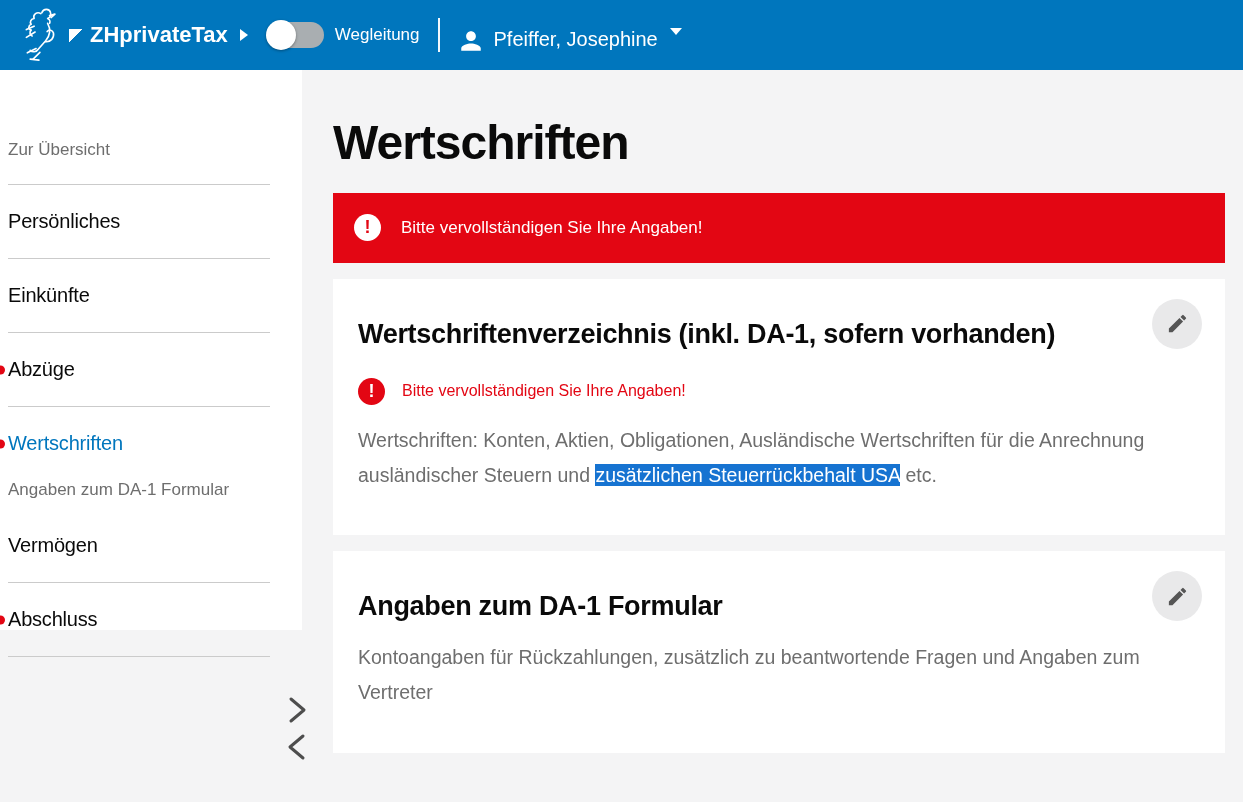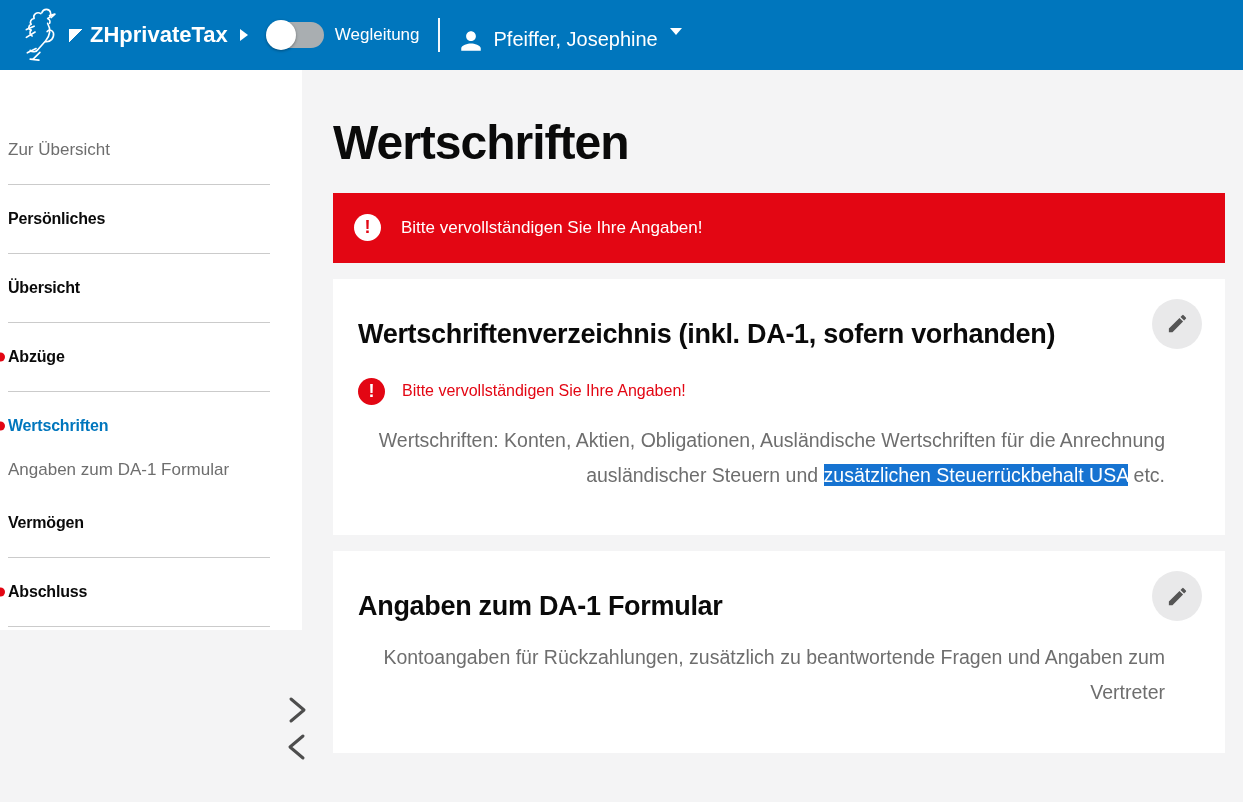--- a/index.html
+++ b/index.html
@@ -31,21 +31,21 @@
   .user{display:flex;align-items:flex-start;cursor:pointer;margin-top:16px;}
   .user-name{color:#fff;font-size:20px;margin-left:10px;white-space:nowrap;}
   .caret{width:0;height:0;border-left:6px solid transparent;border-right:6px solid transparent;
     border-top:7px solid #fff;margin-left:12px;}
   
   .sidebar{
     position:absolute;top:70px;left:0;width:302px;height:560px;background:#fff;padding-top:56px;box-sizing:border-box;
   }
   .side-item{position:relative;padding:0 8px;cursor:pointer;}
   .side-item.link{font-size:17px;color:#6e6e6e;margin:14px 0 24px 0;}
-  .side-item.section{font-size:16px;font-weight:bold;color:#0a0a0a;margin:25px 0;letter-spacing:-0.2px;}
+  .side-item.section{font-size:20px;font-weight:normal;color:#0a0a0a;margin:25px 0;letter-spacing:-0.2px;}
   .side-item.active{color:#0076bd;}
   .side-item.sub{font-size:17px;color:#6e6e6e;margin:21px 0;}
   .side-item.first-sub{margin-top:32px;}
   .side-item.pre-section{margin-bottom:34px;}
   .sep{border-top:1px solid #cbcbcb;margin:0 32px 0 8px;}
   .err-dot{position:absolute;left:-13px;top:50%;transform:translateY(-50%);
     width:9px;height:9px;border-radius:50%;background:#e30613;}
   .side-item .err-dot{left:-4px;}
   .nav-chevrons{position:absolute;left:284px;top:696px;display:flex;flex-direction:column;gap:9px;z-index:6;}
   .chev{width:26px;height:28px;background:transparent;border:none;padding:0;cursor:pointer;display:block;}
@@ -58,21 +58,21 @@
   .banner-icon{width:27px;height:27px;border-radius:50%;background:#fff;color:#e30613;
     display:flex;align-items:center;justify-content:center;font-weight:bold;font-size:18px;flex:0 0 auto;}
   .banner-text{color:#fff;font-size:17px;margin-left:20px;}
   .card{position:relative;background:#fff;margin-top:16px;padding:34px 25px 42px 25px;box-sizing:border-box;}
   .card-title{font-size:27px;font-weight:bold;color:#0a0a0a;line-height:1.6;letter-spacing:-0.3px;
     max-width:775px;margin:0;hyphens:auto;}
   .card-error{display:flex;align-items:center;margin-top:22px;}
   .card-error-icon{width:27px;height:27px;border-radius:50%;background:#e30613;color:#fff;
     display:flex;align-items:center;justify-content:center;font-weight:bold;font-size:18px;flex:0 0 auto;}
   .card-error-text{color:#e30613;font-size:16px;margin-left:17px;}
-  .card-desc{margin:18px 35px 0 0;font-size:19.5px;line-height:1.8;color:#6e6e6e;text-align:right;}
+  .card-desc{margin:18px 35px 0 0;font-size:19.5px;line-height:1.8;color:#6e6e6e;}
   .card .card-desc.tight{margin-top:12px;}
   .hl{background:#1673d1;color:#fff;}
   .edit-btn{position:absolute;top:20px;right:23px;width:50px;height:50px;border-radius:50%;
     background:#e9e9ea;border:none;cursor:pointer;display:flex;align-items:center;justify-content:center;padding:0;}
 </style>
 </head>
 <body>
 
 <div class="header">
   <span class="logo">
@@ -112,21 +112,21 @@
 <nav class="sidebar">
   <div class="side-item link">
     <span>Zur Übersicht</span>
   </div>
   <div class="sep"></div>
   <div class="side-item section">
     <span>Persönliches</span>
   </div>
   <div class="sep"></div>
   <div class="side-item section">
-    <span>Übersicht</span>
+    <span>Einkünfte</span>
   </div>
   <div class="sep"></div>
   <div class="side-item section">
     <span class="err-dot"></span>
     <span>Abzüge</span>
   </div>
   <div class="sep"></div>
   <div class="side-item section active">
     <span class="err-dot"></span>
     <span>Wertschriften</span>

